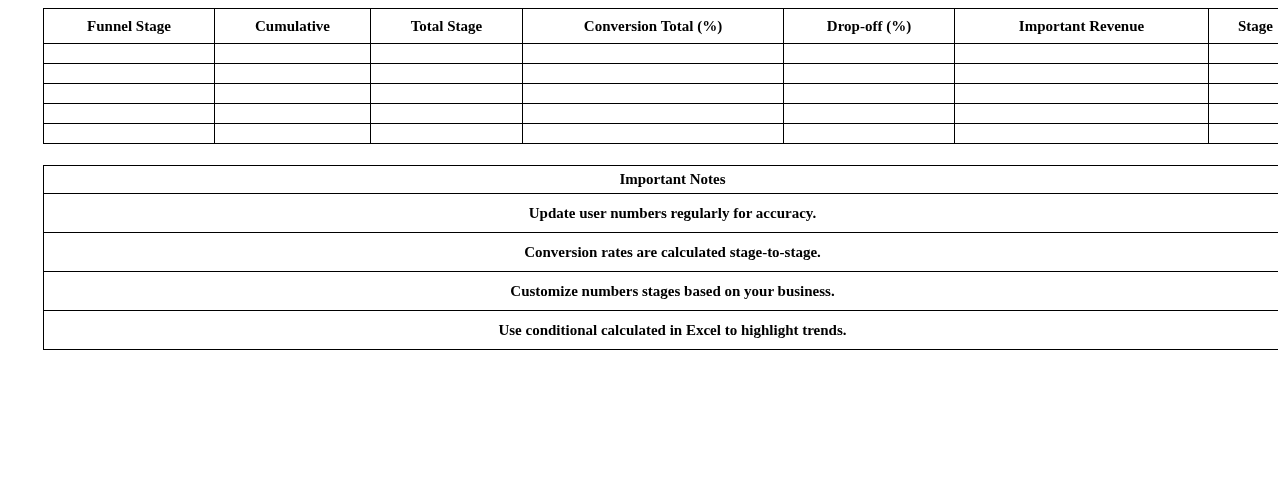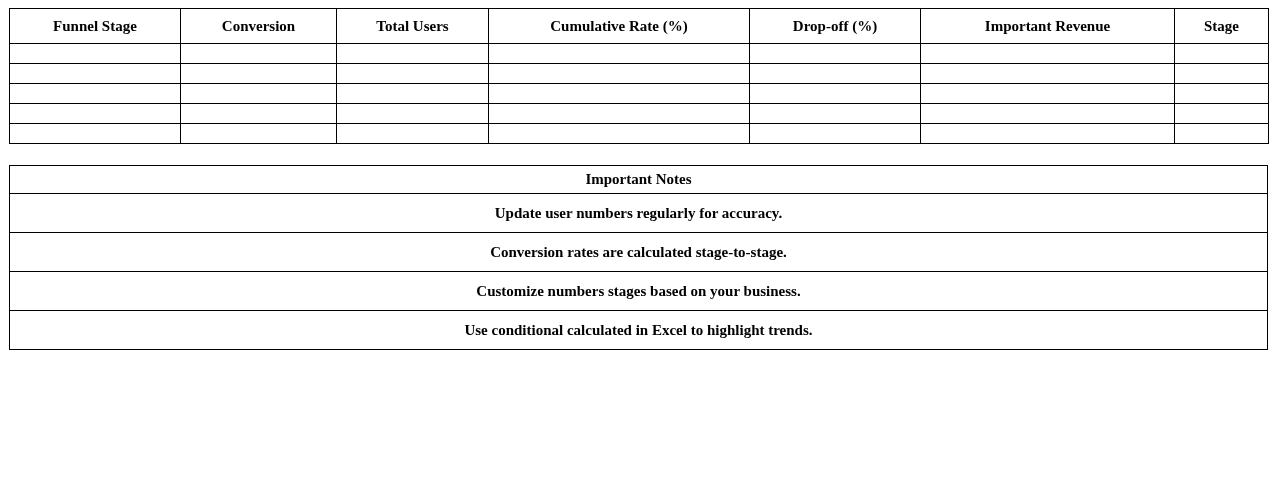--- a/index.html
+++ b/index.html
@@ -10,20 +10,21 @@
   body {
     width: 1278px;
     height: 501px;
     font-family: "Liberation Serif", "DejaVu Serif", serif;
     color: #000000;
     overflow: hidden;
   }
   .page {
     padding: 8px 9px 0 9px;
     box-sizing: border-box;
+    margin-left: 34px;
   }
   table {
     border-collapse: collapse;
     table-layout: fixed;
   }
   table.funnel-table {
     width: 1259px;
   }
   table.funnel-table th,
   table.funnel-table td {
@@ -75,23 +76,23 @@
       <col style="width:156px">
       <col style="width:152px">
       <col style="width:261px">
       <col style="width:171px">
       <col style="width:254px">
       <col style="width:94px">
     </colgroup>
     <thead>
       <tr>
         <th>Funnel Stage</th>
-        <th>Conversion</th>
-        <th>Total Users</th>
-        <th>Cumulative Rate (%)</th>
+        <th>Cumulative</th>
+        <th>Total Stage</th>
+        <th>Conversion Total (%)</th>
         <th>Drop-off (%)</th>
         <th>Important Revenue</th>
         <th>Stage</th>
       </tr>
     </thead>
     <tbody>
       <tr>
         <td></td>
         <td></td>
         <td></td>

